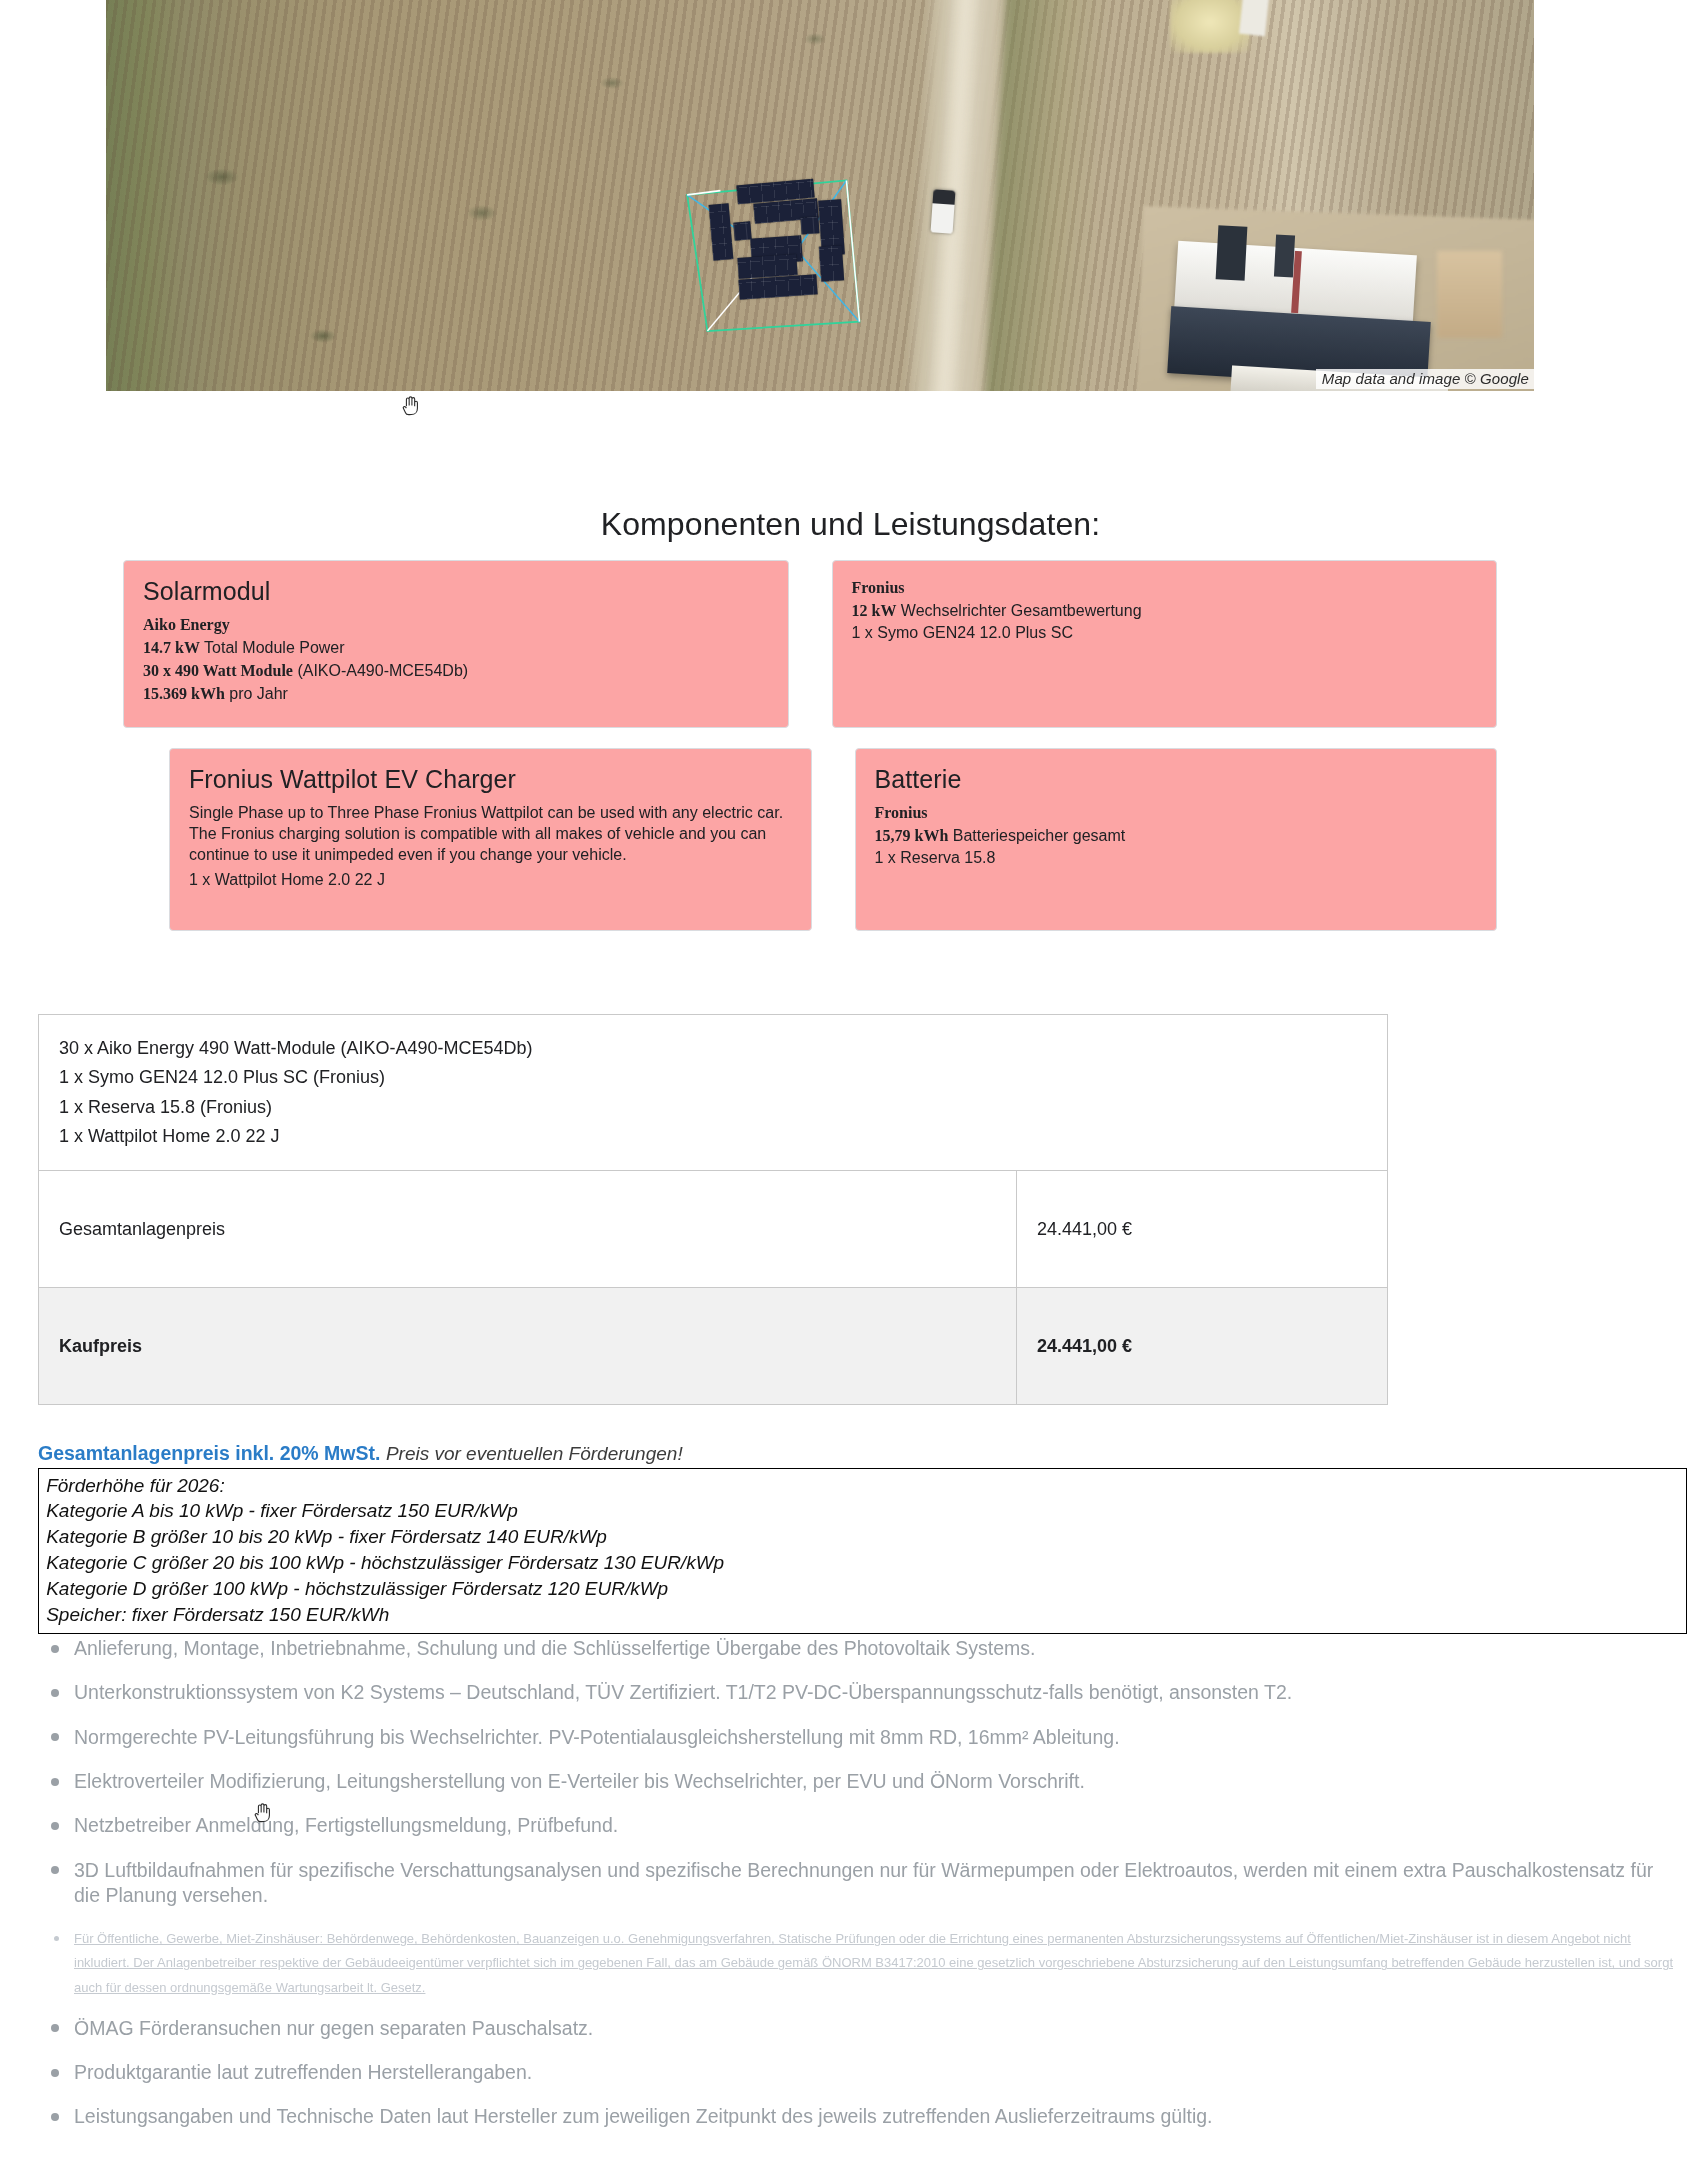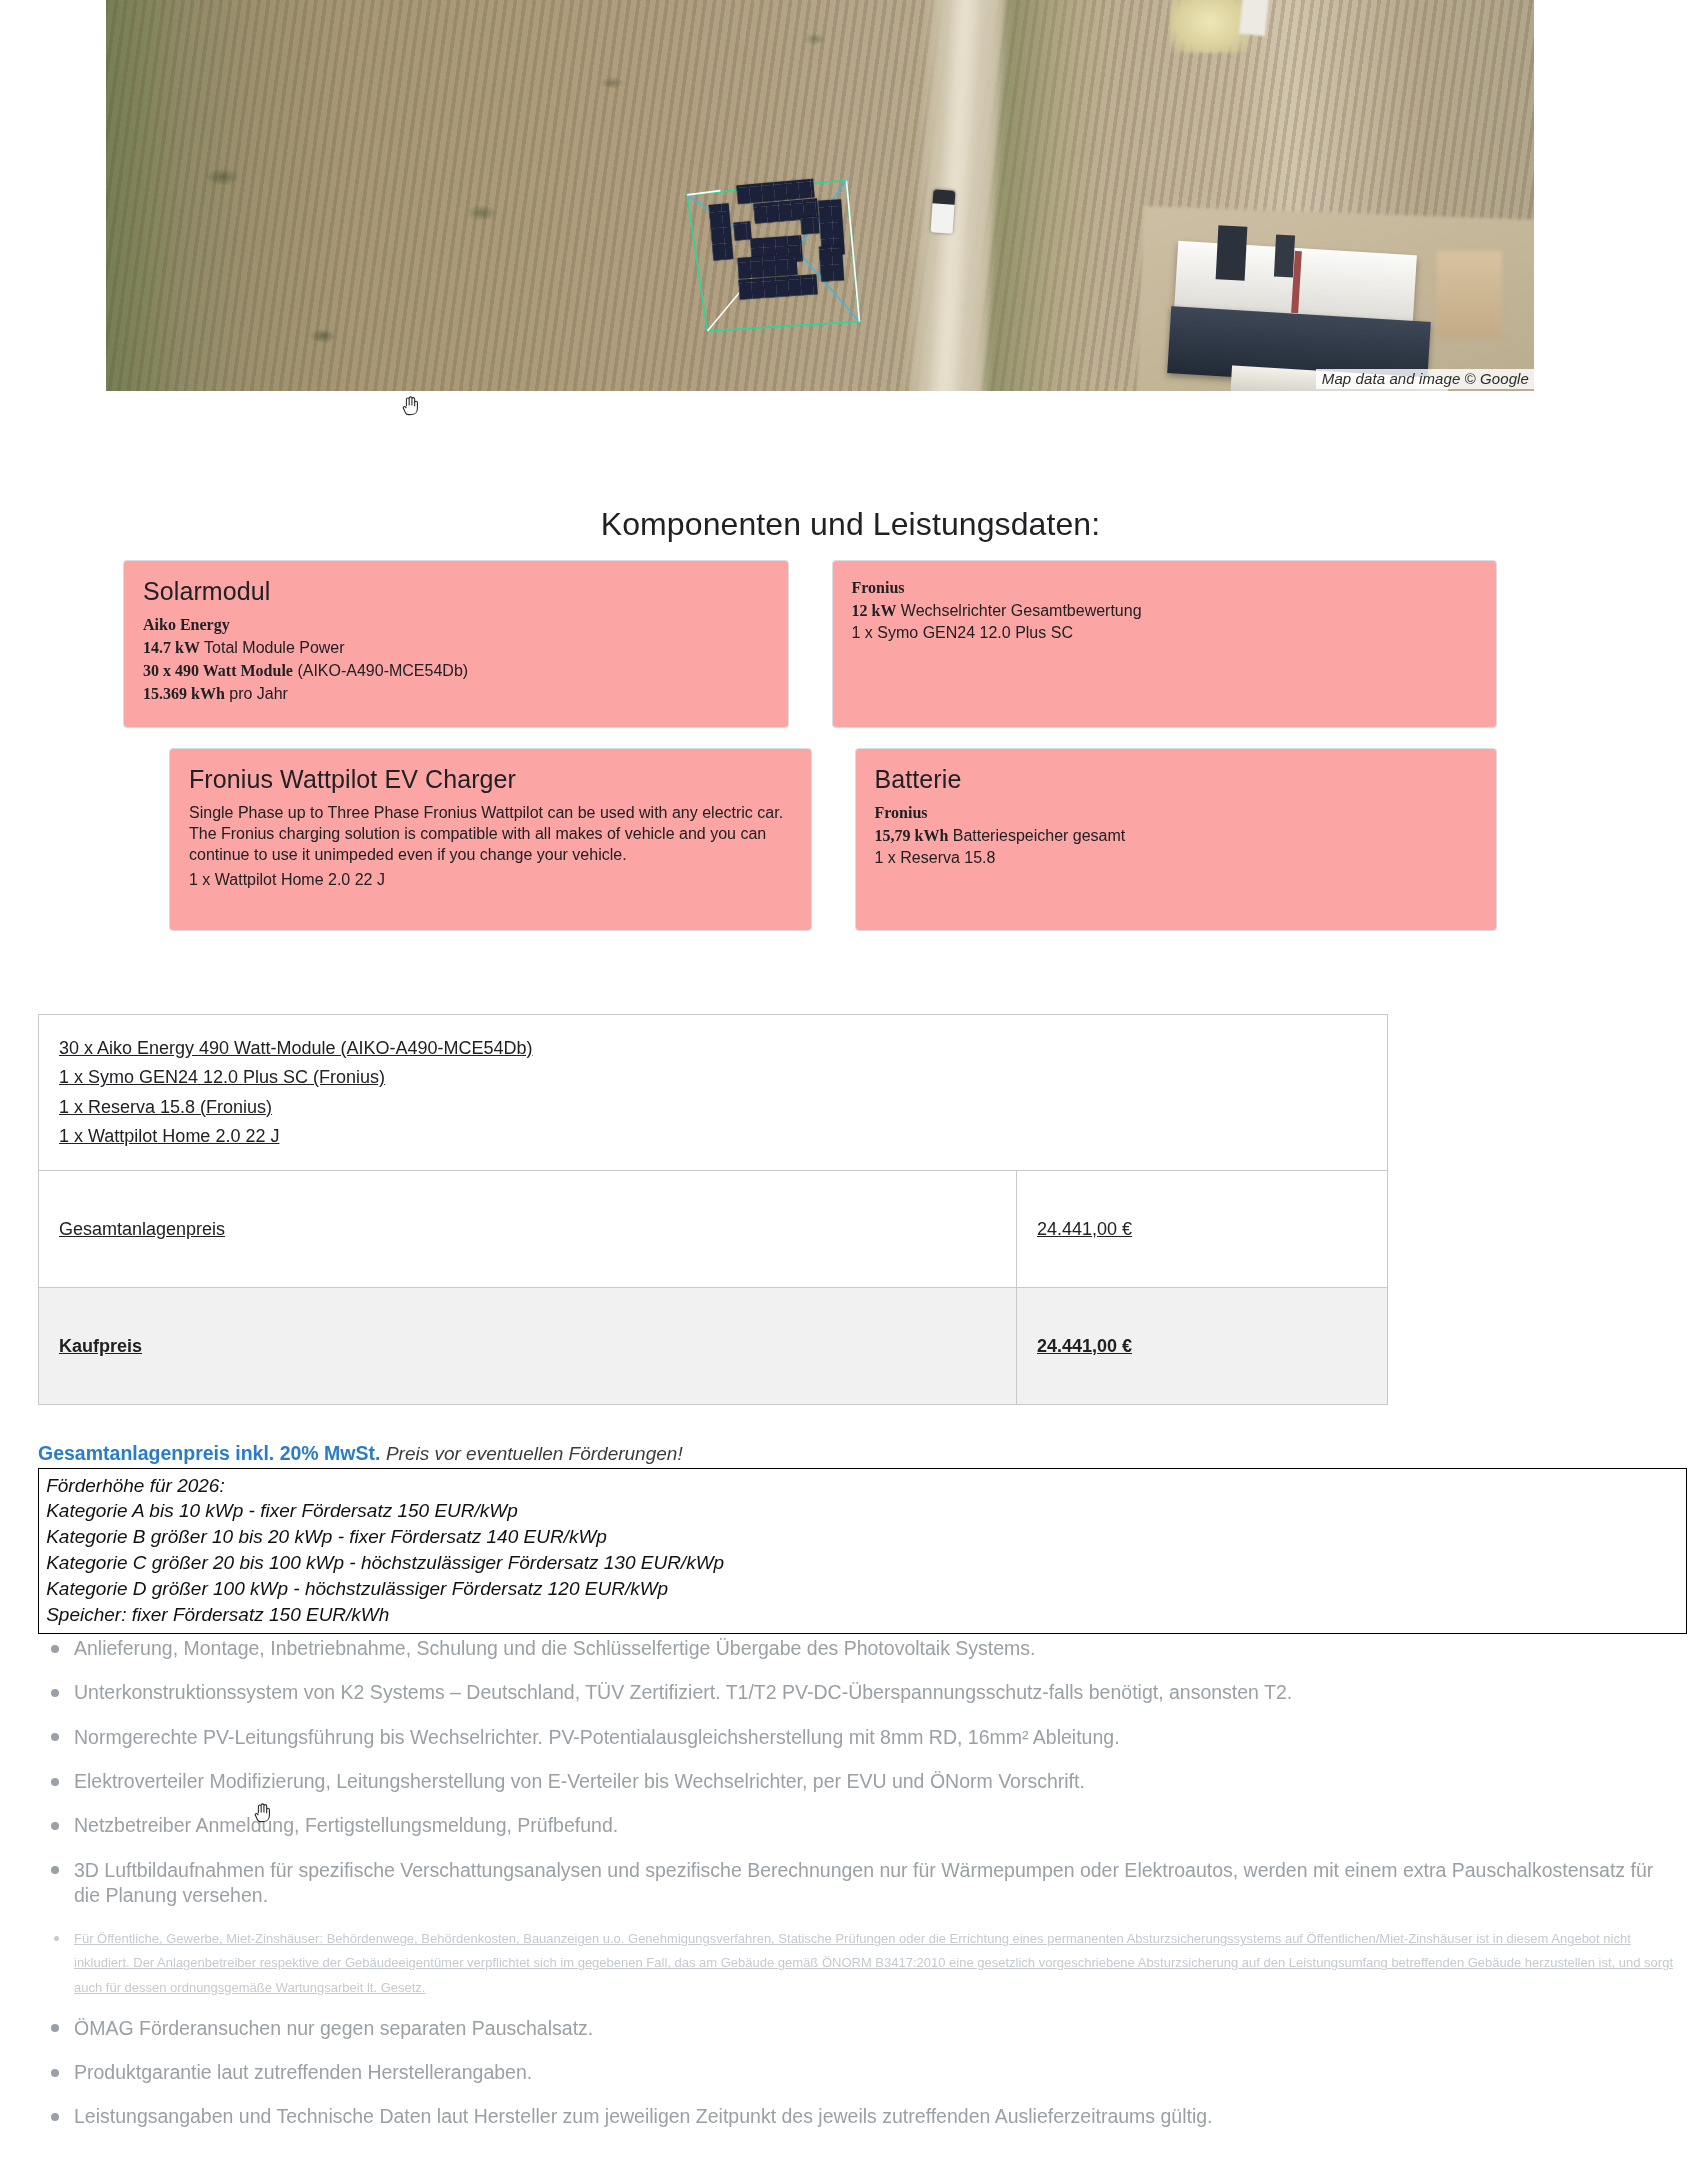--- a/index.html
+++ b/index.html
@@ -170,21 +170,21 @@
     line-height:1.15; margin-bottom:8.7px; letter-spacing:0.1px;
   }
   .card-line{ font-size:16px; line-height:1.42; color:#202124; }
   .card-line b{ font-weight:700;font-family:Liberation Serif, serif; }
   .card-desc{ font-size:16px; line-height:1.33; color:#202124; }
   .mt6{ margin-top:2.9px; }
 
   
   .ptable{
     position:absolute; left:38px; top:1014px; width:1350px;
-    border:0.7px solid #c9c9c9; border-collapse:collapse; background:#fff;text-decoration:underline;
+    border:0.7px solid #c9c9c9; border-collapse:collapse; background:#fff;
   }
   .ptable td{ border:0.7px solid #c9c9c9; padding:0; vertical-align:middle; }
   .ptable .cellpad{ padding:19px 20px; }
   .tr-items td{ font-size:18px; line-height:1.63; color:#202124; }
   .tr-sum td{ height:78px; font-size:18px; color:#202124; }
   .tr-total{ background:#f1f1f1; }
   .tr-total td{ height:78px; font-size:18px; font-weight:700; color:#202124; }
   .col-left{ width:937px; }
 
   

